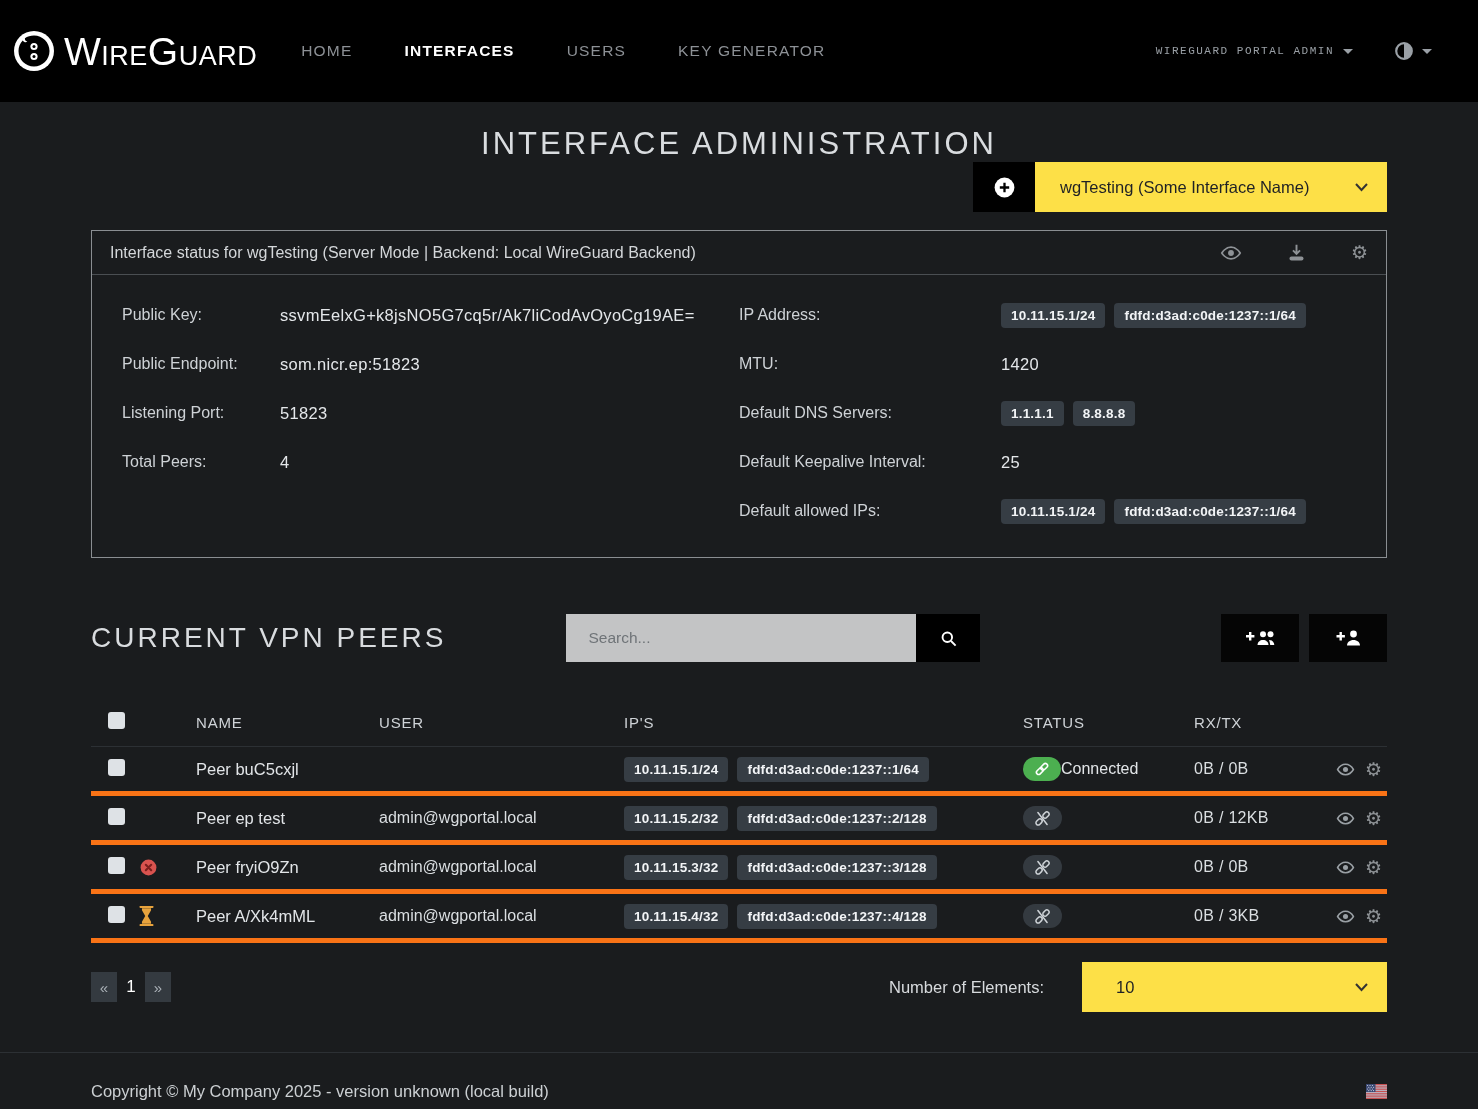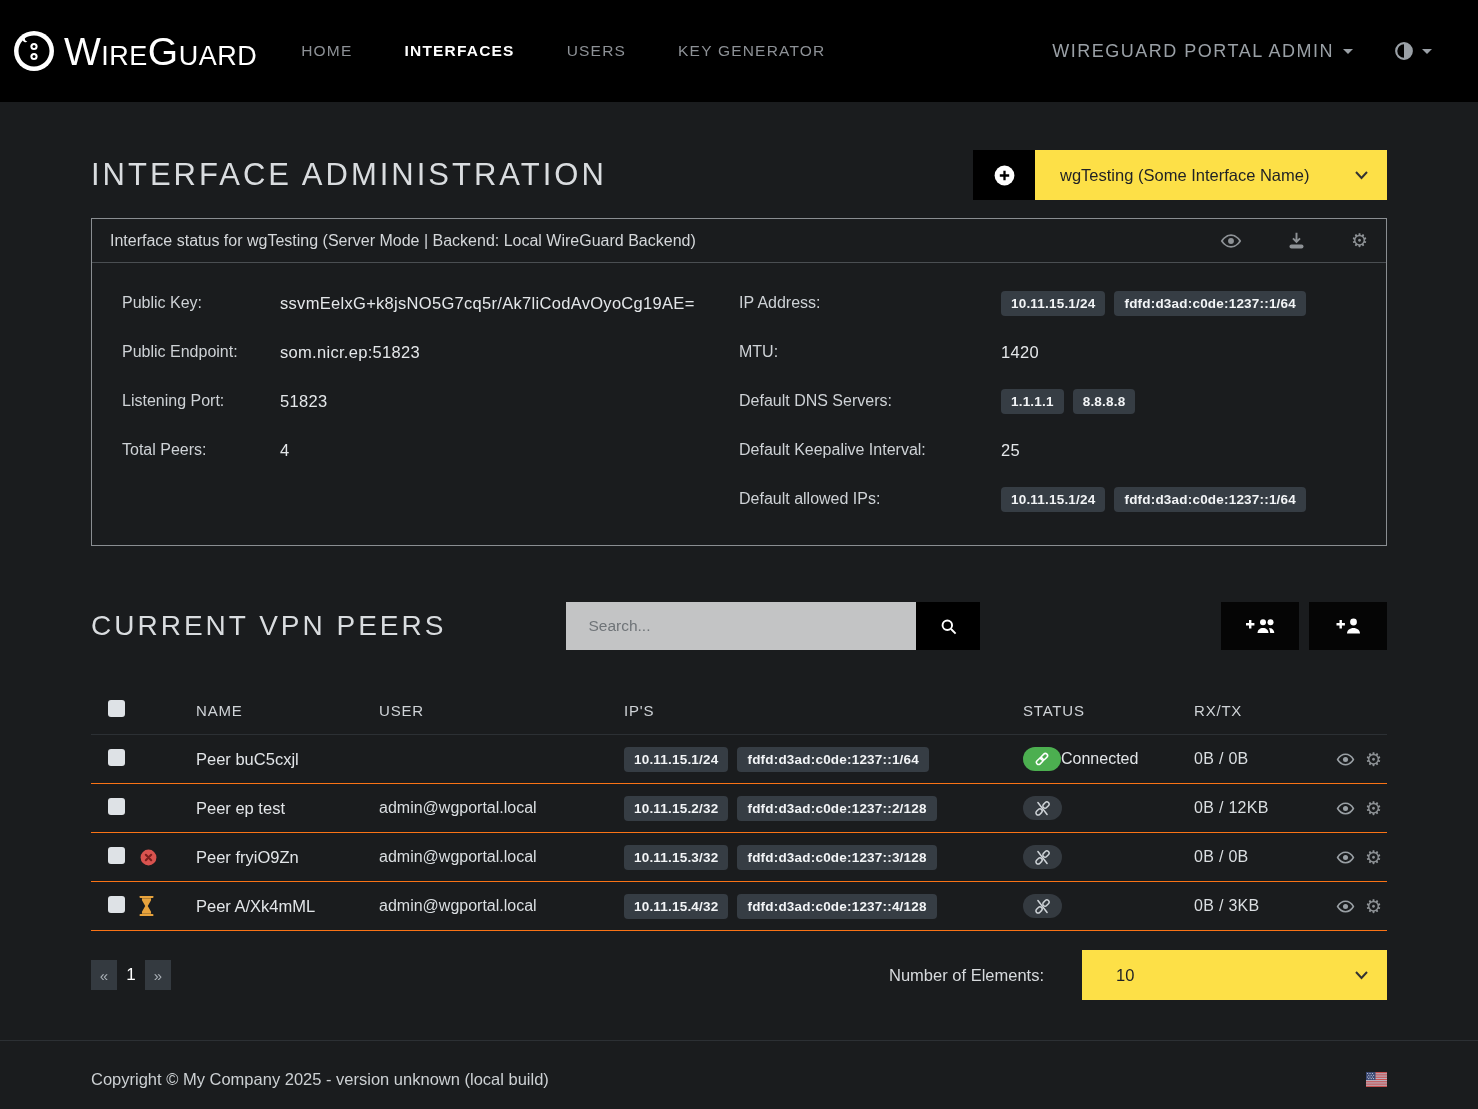--- a/index.html
+++ b/index.html
@@ -23,30 +23,30 @@
   }
   .nav-links { display:flex; align-items:flex-end; margin-left:44px; gap:52px; }
   .nav-link {
     color:#8d9196; font-size:15.5px; letter-spacing:1.2px; cursor:pointer;
     text-decoration:none; font-weight:500;
   }
   .nav-link.active { color:#fff; font-weight:700; }
   .nav-spacer { flex:1; }
   .nav-right { display:flex; align-items:center; gap:40px; }
   .user-menu { display:flex; align-items:center; gap:9px; color:#9aa0a6;
-    font-size:18px; letter-spacing:1.5px; cursor:pointer; font-weight:500; }
+    font-size:11px; letter-spacing:1.5px; cursor:pointer; font-weight:500;font-family:Liberation Mono, monospace; }
   .caret { width:0; height:0; border-left:5px solid transparent;
     border-right:5px solid transparent; border-top:5px solid #9aa0a6; display:inline-block; }
   .theme-menu { display:flex; align-items:center; gap:7px; cursor:pointer; }
 
   
   .content { padding:0 91px; }
 
   
-  .page-head { display:flex; align-items:center; margin-top:48px; }
+  .page-head { display:flex; align-items:center; margin-top:24px;flex-direction:column; }
   .page-title { font-size:31px; font-weight:500; letter-spacing:3px; color:#d9dcdf; }
   .head-controls { margin-left:auto; display:flex; }
   .add-interface-btn {
     width:62px; height:50px; background:#000; border:none; cursor:pointer;
     display:flex; align-items:center; justify-content:center;
   }
   .fake-select {
     height:50px; background:#fde047; color:#1f2125; display:flex; align-items:center;
     font-size:16.5px; cursor:pointer; position:relative;
   }
@@ -91,21 +91,21 @@
     display:flex; align-items:center; justify-content:center; }
   .peer-add-group { margin-left:auto; display:flex; gap:10px; }
   .add-btn { width:78px; height:48px; background:#050505; border:none; cursor:pointer;
     display:flex; align-items:center; justify-content:center; color:#fff; }
 
   
   .peer-table { margin-top:36px; }
   .t-row {
     display:grid;
     grid-template-columns:48px 57px 183px 245px 399px 171px 142px 1fr;
-    align-items:center; height:49px; border-bottom:1px solid #f97316;
+    align-items:center; height:49px; border-bottom:5px solid #f97316;
   }
   .t-head { font-size:15px; color:#cfd3d7; letter-spacing:.8px; border-bottom:1px solid #2c3034; }
   .checkbox { width:17px; height:17px; background:#dee2e6; border-radius:3px;
     display:inline-block; cursor:pointer; }
   .cell-check { padding-left:17px; }
   .cell-name { font-size:16.5px; color:#e2e5e8; }
   .cell-user { font-size:16px; color:#dbdfe2; }
   .cell-ips .badge { margin-right:9px; }
   .cell-status { display:flex; align-items:center; gap:0; }
   .status-pill { border-radius:12px; height:24px; padding:0 11px;

